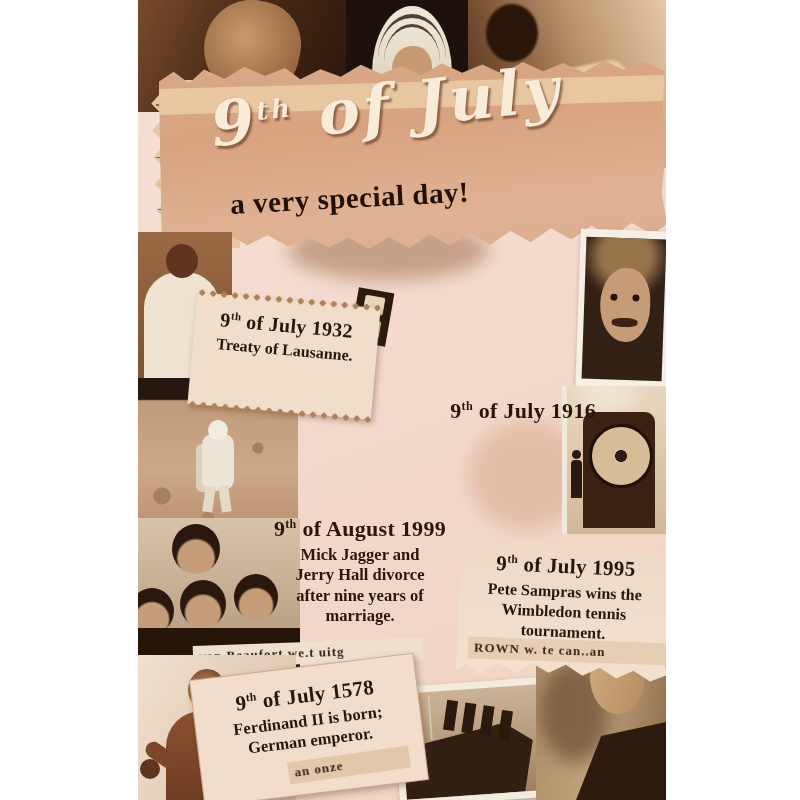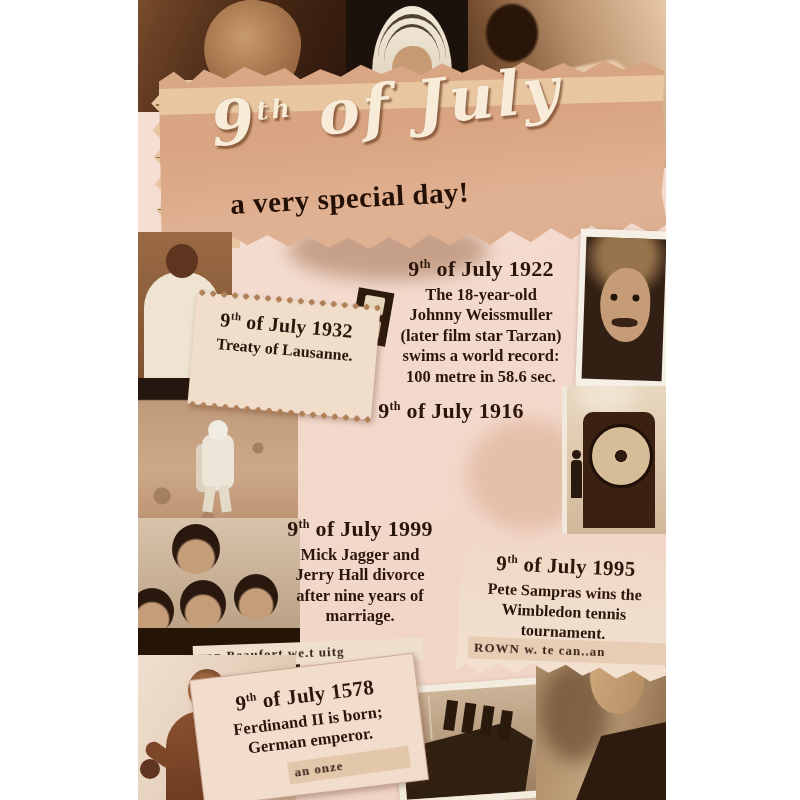--- a/index.html
+++ b/index.html
@@ -179,42 +179,34 @@
 
   <div class="photo" style="left:398px;top:612px;width:130px;height:188px;
               background:linear-gradient(100deg,#ad8a60,#c3a277 50%,#8f6a44);">
     <div class="ghost" style="left:4px;top:50px;width:70px;height:100px;background:#6b4a2e;opacity:.7;"></div>
     <div class="abs" style="left:50px;top:12px;width:62px;height:40px;background:#4a2a14;border-radius:50% 50% 20% 20%;"></div>
     <div class="face" style="left:54px;top:30px;width:54px;height:72px;background:linear-gradient(105deg,#d3a977,#b98c5e);"></div>
     <div class="abs" style="left:40px;bottom:0;width:90px;height:78px;background:#2f1b0d;
                 clip-path:polygon(28% 18%,100% 0%,100% 100%,0% 100%);"></div>
   </div>
 
-  <div class="event" style="left:228px;top:256px;width:230px;">
-    <div class="head"><span>9</span><sup>th</sup><span> of July 1922</span></div>
-    <div class="body">The 18-year-old
-Johnny Weissmuller
-(later film star Tarzan)
-swims a world record:
-100 metre in 58.6 sec.</div>
-  </div>
 
   <div id="stamp1932" class="event">
     <div class="perf" style="top:-4px;"></div>
     <div class="head"><span>9</span><sup>th</sup><span> of July 1932</span></div>
     <div class="body">Treaty of Lausanne.</div>
     <div class="perf" style="bottom:-4px;"></div>
   </div>
 
-  <div class="event" style="left:162px;top:398px;width:302px;">
+  <div class="event" style="left:156px;top:398px;width:302px;text-align:right;">
     <div class="head"><span>9</span><sup>th</sup><span> of July 1916</span></div>
   </div>
 
   <div class="event" style="left:112px;top:516px;width:220px;">
-    <div class="head"><span>9</span><sup>th</sup><span> of July 1999</span></div>
+    <div class="head"><span>9</span><sup>th</sup><span> of August 1999</span></div>
     <div class="body">Mick Jagger and
 Jerry Hall divorce
 after nine years of
 marriage.</div>
   </div>
 
   <div id="torn1995" class="event">
     <div class="head"><span>9</span><sup>th</sup><span> of July 1995</span></div>
     <div class="body">Pete Sampras wins the
 Wimbledon tennis

